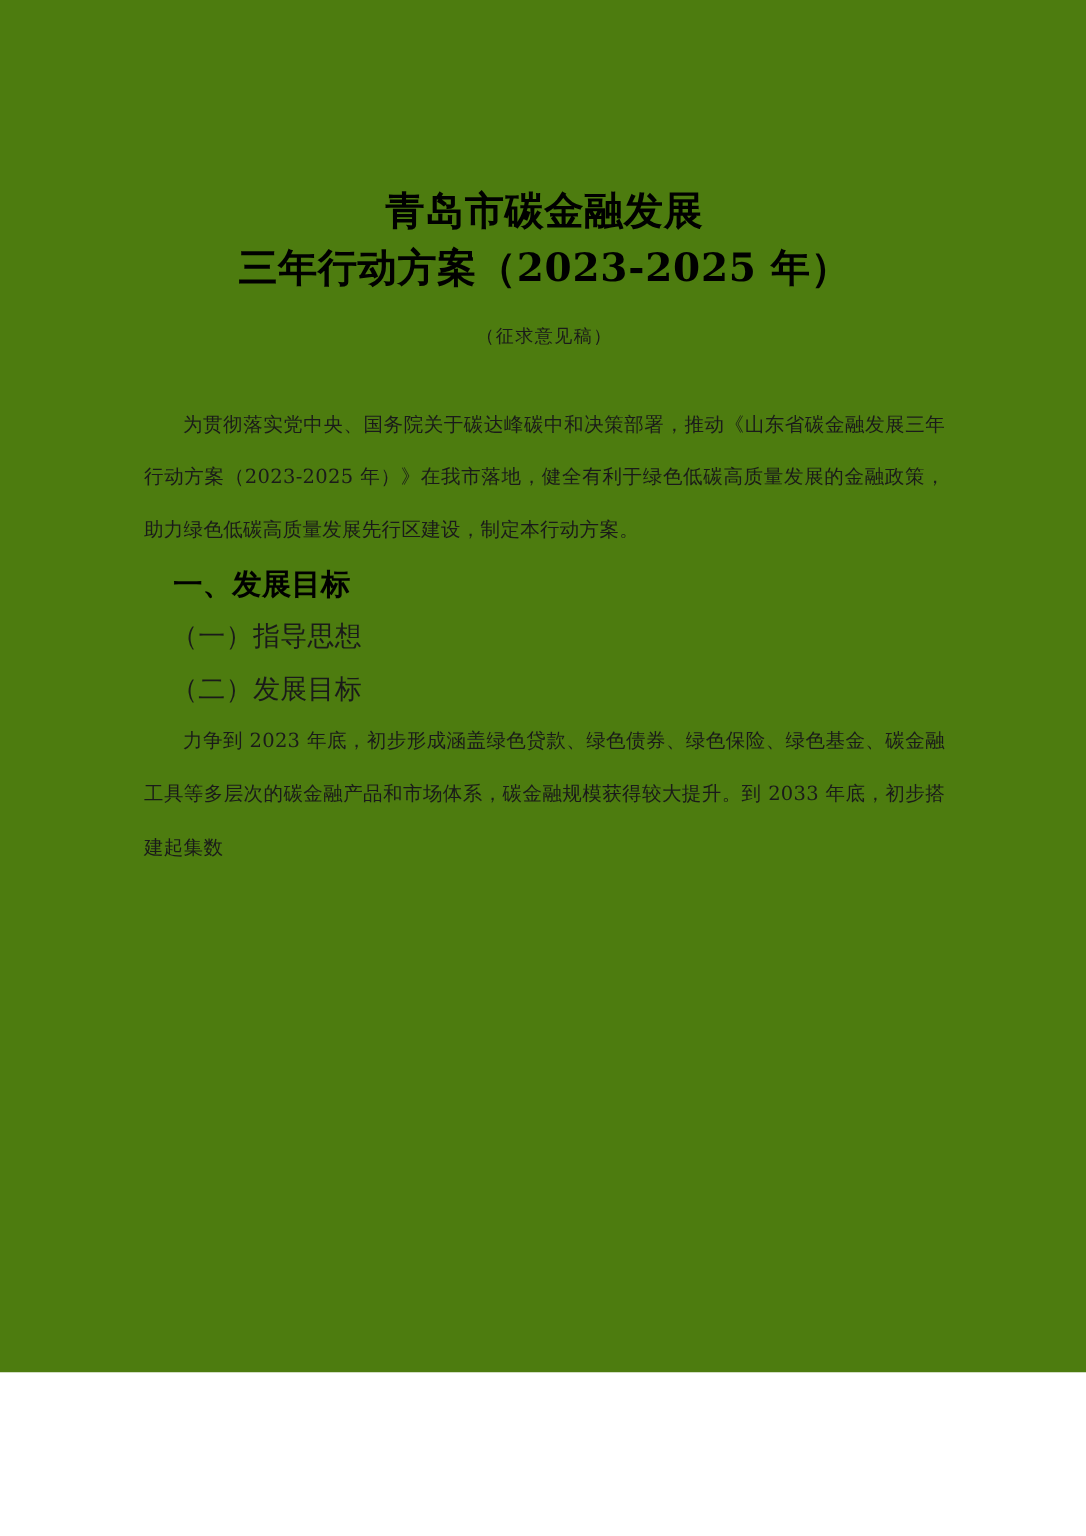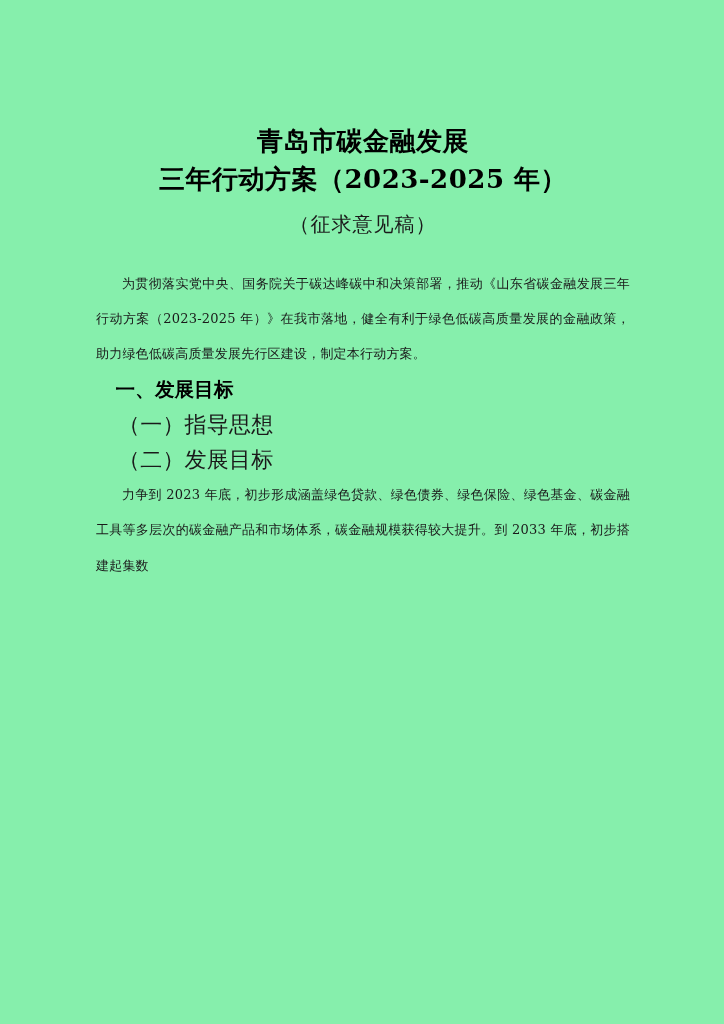--- a/index.html
+++ b/index.html
@@ -5,22 +5,22 @@
 <style>
   html, body {
     margin: 0;
     padding: 0;
     background: #ffffff;
   }
 
   #page {
     position: relative;
     width: 724px;
-    height: 1024px;
-    background: #86efac;
+    height: 915px;
+    background: #4d7c0f;
     overflow: hidden;
     font-family: "DejaVu Serif", "Liberation Serif", serif;
     color: #1a1a1a;
     -webkit-font-smoothing: antialiased;
   }
 
   
   .content {
     position: absolute;
     left: 96px;
@@ -44,21 +44,21 @@
     display: block;
     white-space: nowrap;
   }
   .doc-title .tl-1 { }
   .doc-title .tl-2 { }
 
   .doc-subtitle {
     margin: 0;
     padding-top: 14px;
     text-align: center;
-    font-size: 20px;
+    font-size: 12px;
     line-height: 24px;
     letter-spacing: 1px;
     color: #1a1a1a;
   }
 
   
   .body-block {
     padding-top: 30px;
   }
 
@@ -79,21 +79,21 @@
     font-size: 19.5px;
     line-height: 35.2px;
     font-weight: bold;
     text-indent: 1em;
     letter-spacing: 0.2px;
     color: #000000;
   }
 
   p.heading-2 {
     margin: 0;
-    font-size: 22px;
+    font-size: 18px;
     line-height: 35.2px;
     text-indent: 1em;
     letter-spacing: 0.2px;
     color: #1a1a1a;
   }
 </style>
 </head>
 <body>
 
 <div id="page">

